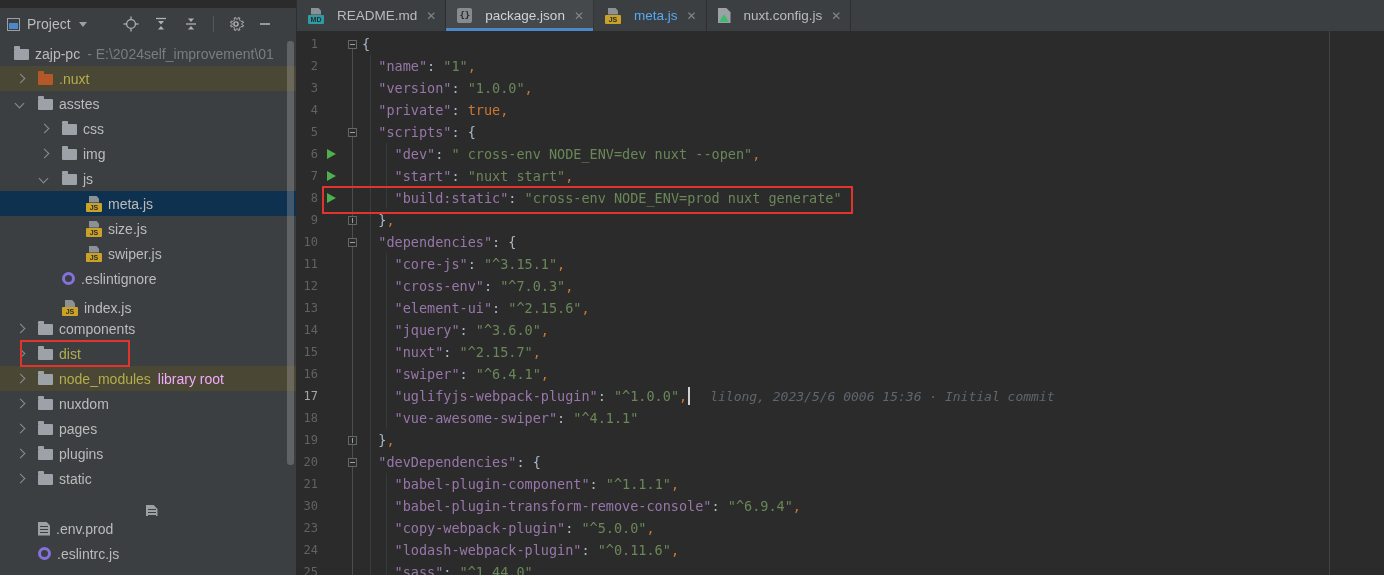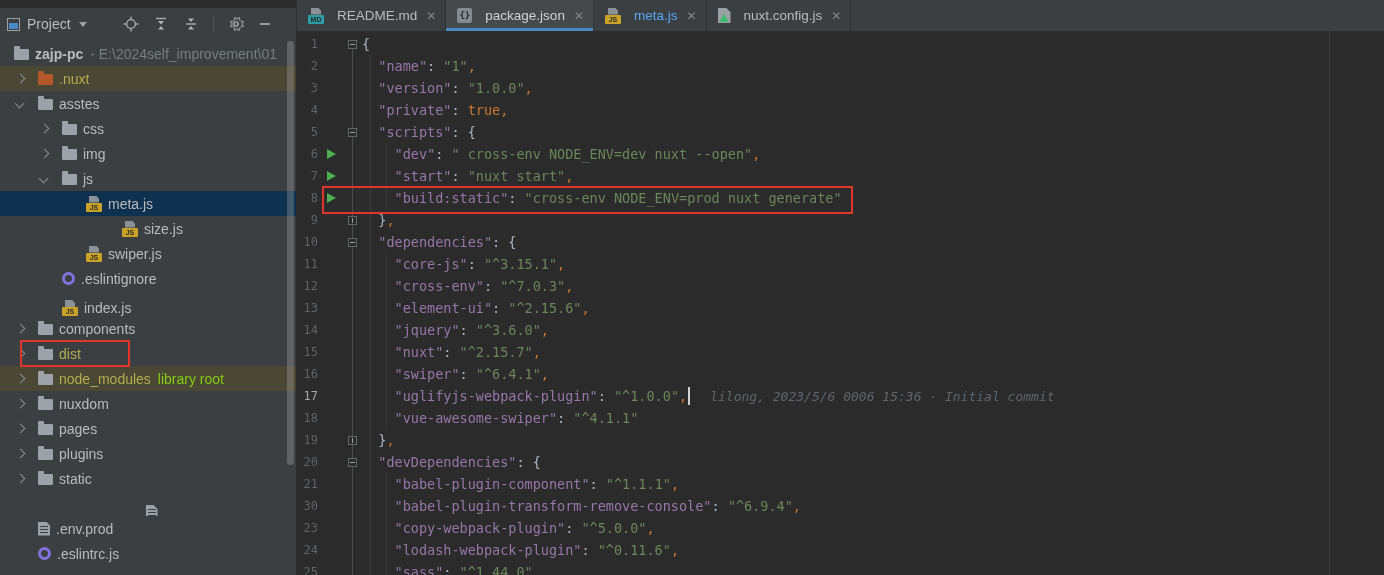--- a/index.html
+++ b/index.html
@@ -38,25 +38,25 @@
   .ic-env{width:12px;height:14px;background:#9ca1a5;clip-path:polygon(0 0,68% 0,100% 28%,100% 100%,0 100%);
      position:relative;}
   .ic-env::after{content:"";position:absolute;left:2px;right:2px;top:4px;height:7px;
      background:repeating-linear-gradient(#3c3f41 0 1px,transparent 1px 3px);}
   .ic-json{width:15px;height:15px;background:#868b8f;border-radius:2px;font:bold 9px "DejaVu Sans Mono",monospace;
      color:#2b2b2b;text-align:center;line-height:15px;}
   .ic-nuxt{width:13px;height:15px;background:#9ca1a5;clip-path:polygon(0 0,68% 0,100% 28%,100% 100%,0 100%);position:relative;}
   .ic-nuxt .tri{position:absolute;left:1px;bottom:1px;width:0;height:0;border-left:5px solid transparent;
      border-right:5px solid transparent;border-bottom:8px solid #3ebb6f;}
   .lbl{flex:0 0 auto;}
-  .lbl.bold{font-weight:bold;text-align:center;}
+  .lbl.bold{font-weight:normal;text-align:center;}
   .lbl.excluded{color:#b3ad4e;}
   .sfx{margin-left:7px;flex:0 0 auto;}
   .sfx.path{color:#787d80;}
-  .sfx.meta{color:#84cc16;}
+  .sfx.meta{color:#f0abfc;}
   #tree-scrollbar{position:absolute;left:287px;top:33px;width:7px;height:424px;background:rgba(190,190,190,.28);border-radius:3px;}
   #rect-dist{position:absolute;left:20px;top:332px;width:110px;height:27px;border:2px solid #e1352c;box-sizing:border-box;z-index:6;}
   
   #tab-bar{position:absolute;left:296px;top:0;right:0;height:31px;background:#3c3f41;display:flex;align-items:stretch;
      border-left:1px solid rgba(0,0,0,.25);}
   .tab{display:flex;align-items:center;gap:7px;padding:0 9px 0 11px;font-size:13.5px;color:#bbbbbb;
      border-right:1px solid rgba(0,0,0,.25);position:relative;cursor:default;}
   .tab.active{background:#45494c;box-shadow:inset 0 -3px 0 #4a88c7;color:#d0d3d6;}
   .tab.modified .tab-label{color:#56a8f5;}
   .tab-close{color:#848789;font-size:12px;margin-left:2px;}
@@ -165,21 +165,21 @@
           <span class="lbl ">js</span>
         </div>
         <div class="trow selected" style="padding-left: 61px;">
           <span class="chev "></span>
           <span class="ic ic-js">
             <span class="pg"></span>
             <span class="badge">JS</span>
           </span>
           <span class="lbl ">meta.js</span>
         </div>
-        <div class="trow " style="padding-left: 97px;">
+        <div class="trow " style="padding-left: 61px;">
           <span class="chev "></span>
           <span class="ic ic-js">
             <span class="pg"></span>
             <span class="badge">JS</span>
           </span>
           <span class="lbl ">size.js</span>
         </div>
         <div class="trow " style="padding-left: 61px;">
           <span class="chev "></span>
           <span class="ic ic-js">

